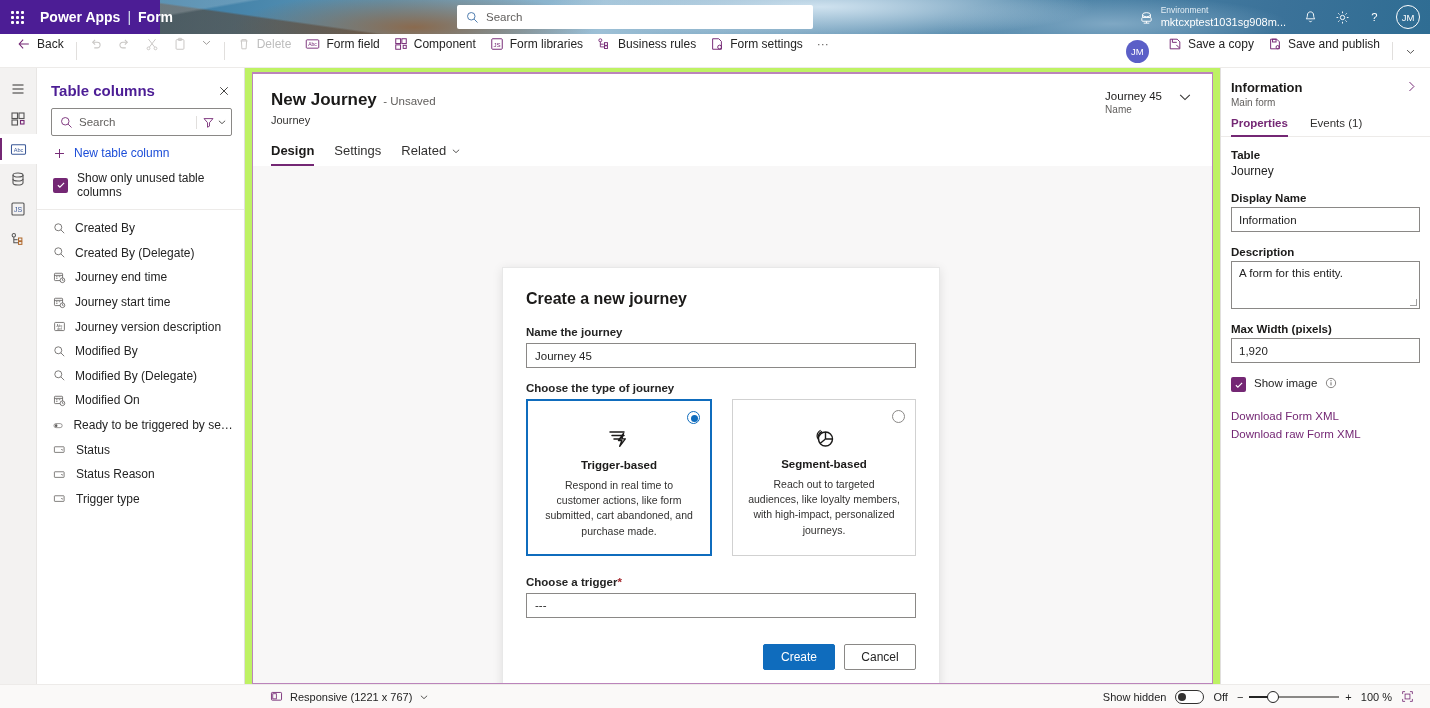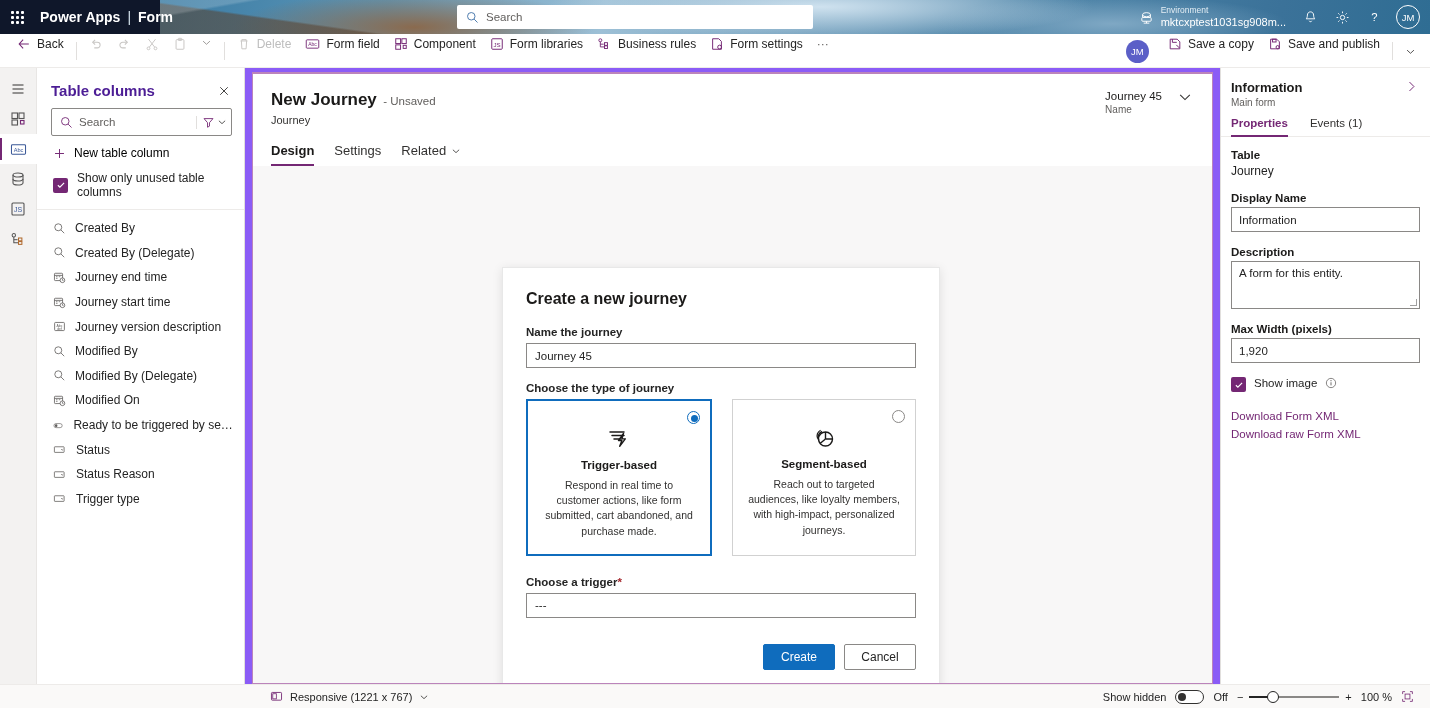--- a/index.html
+++ b/index.html
@@ -10,21 +10,21 @@
     font-family: "Liberation Sans", sans-serif;
     font-size: 12px;
     color: #323130;
     background: #faf9f8;
   }
   .app { position: relative; width: 1430px; height: 708px; display: flex; flex-direction: column; }
 
   
   .topbar {
     height: 34px; flex: 0 0 34px;
-    background: #0f172a;
+    background: #4c1d95;
     display: flex; align-items: center;
     position: relative;
     color: #ffffff;
     overflow: hidden;
   }
   .topbar-banner {
     position: absolute; left: 160px; top: 0; right: 0; bottom: 0;
     background:
       radial-gradient(ellipse 300px 60px at 20% 80%, #8a6a4e 0%, rgba(138,106,78,0) 60%),
       radial-gradient(ellipse 420px 50px at 52% 20%, #cfe2ef 0%, rgba(207,226,239,0) 65%),
@@ -127,21 +127,21 @@
   .tc-close { cursor: pointer; color: #323130; padding: 2px; }
   .tc-searchwrap { padding: 0 12px 0 14px; }
   .tc-search {
     display: flex; align-items: center; height: 28px;
     border: 1px solid #8a8886; border-radius: 2px; padding: 0 4px 0 8px; gap: 6px;
   }
   .tc-search .ph { color: #605e5c; font-size: 11.5px; flex: 1; }
   .tc-filter { display: flex; align-items: center; gap: 2px; border-left: 1px solid #e1dfdd; padding-left: 5px; cursor:pointer; }
   .tc-new {
     display: flex; align-items: center; gap: 8px;
-    padding: 10px 14px 9px 16px; cursor: pointer; font-size: 12px; color: #000000;
+    padding: 10px 14px 9px 16px; cursor: pointer; font-size: 12px; color: #1d4ed8;
   }
   .tc-check-row {
     display: flex; align-items: center; gap: 9px; padding: 2px 14px 10px 16px; cursor: pointer;
     border-bottom: 1px solid #edebe9;
   }
   .cbx {
     width: 15px; height: 15px; border-radius: 2px; background: #742774;
     display: flex; align-items: center; justify-content: center; flex: 0 0 15px;
   }
   .cbx.sq { background: #742774; }
@@ -149,21 +149,21 @@
   .tc-list { flex: 1; overflow: hidden; padding-top: 6px; }
   .tc-row {
     display: flex; align-items: center; gap: 9px;
     height: 24.6px; padding: 0 10px 0 16px; cursor: pointer; white-space: nowrap;
   }
   .tc-row span { font-size: 12px; color: #242424; overflow: hidden; text-overflow: ellipsis; }
 
   
   .canvaswrap {
     flex: 1; min-width: 0; display: flex; flex-direction: column;
-    background: #8b5cf6; padding: 4px 7px 0 7px;
+    background: #bef264; padding: 4px 7px 0 7px;
   }
   .canvas {
     flex: 1; min-height: 0; background: #f8f7f7;
     border: 1px solid #bb84bb; border-top-width: 2px;
     overflow: hidden; position: relative;
   }
   .form-header { background: #ffffff; padding: 16px 20px 0 18px; }
   .fh-row { display: flex; align-items: flex-start; justify-content: space-between; }
   .fh-title { font-size: 17px; font-weight: bold; color: #1b1a19; }
   .fh-unsaved { font-size: 11.5px; color: #605e5c; font-weight: normal; margin-left: 3px; }

